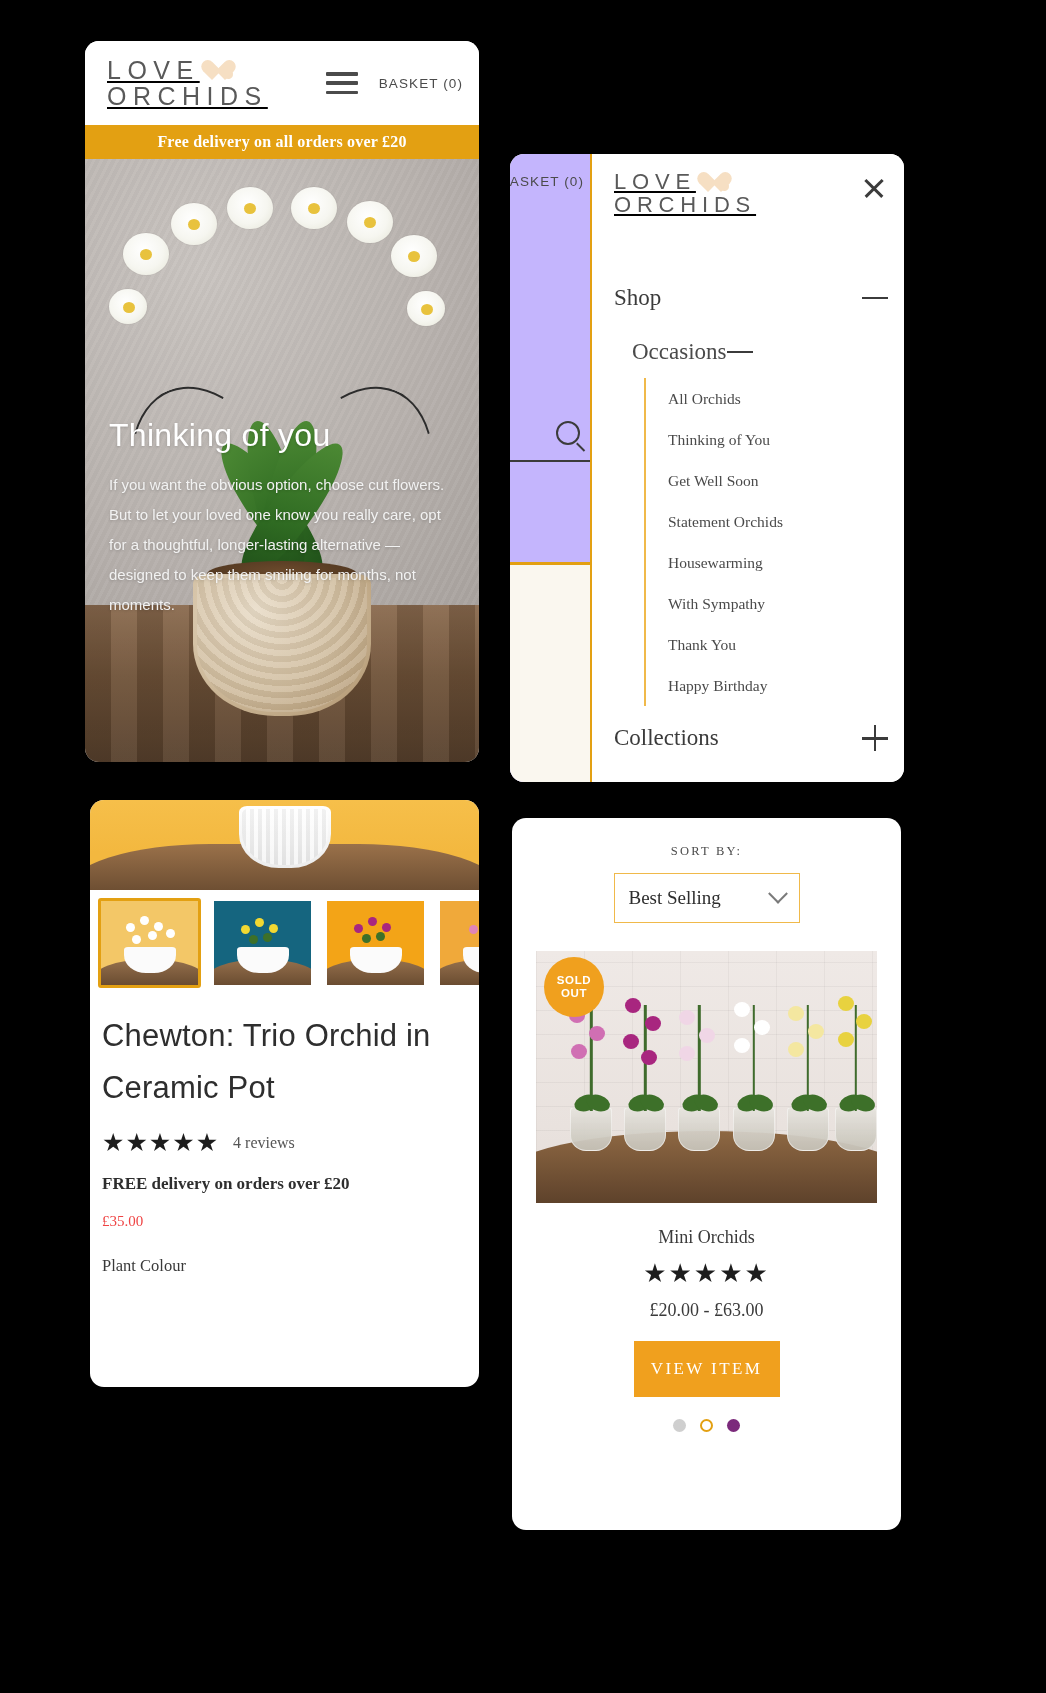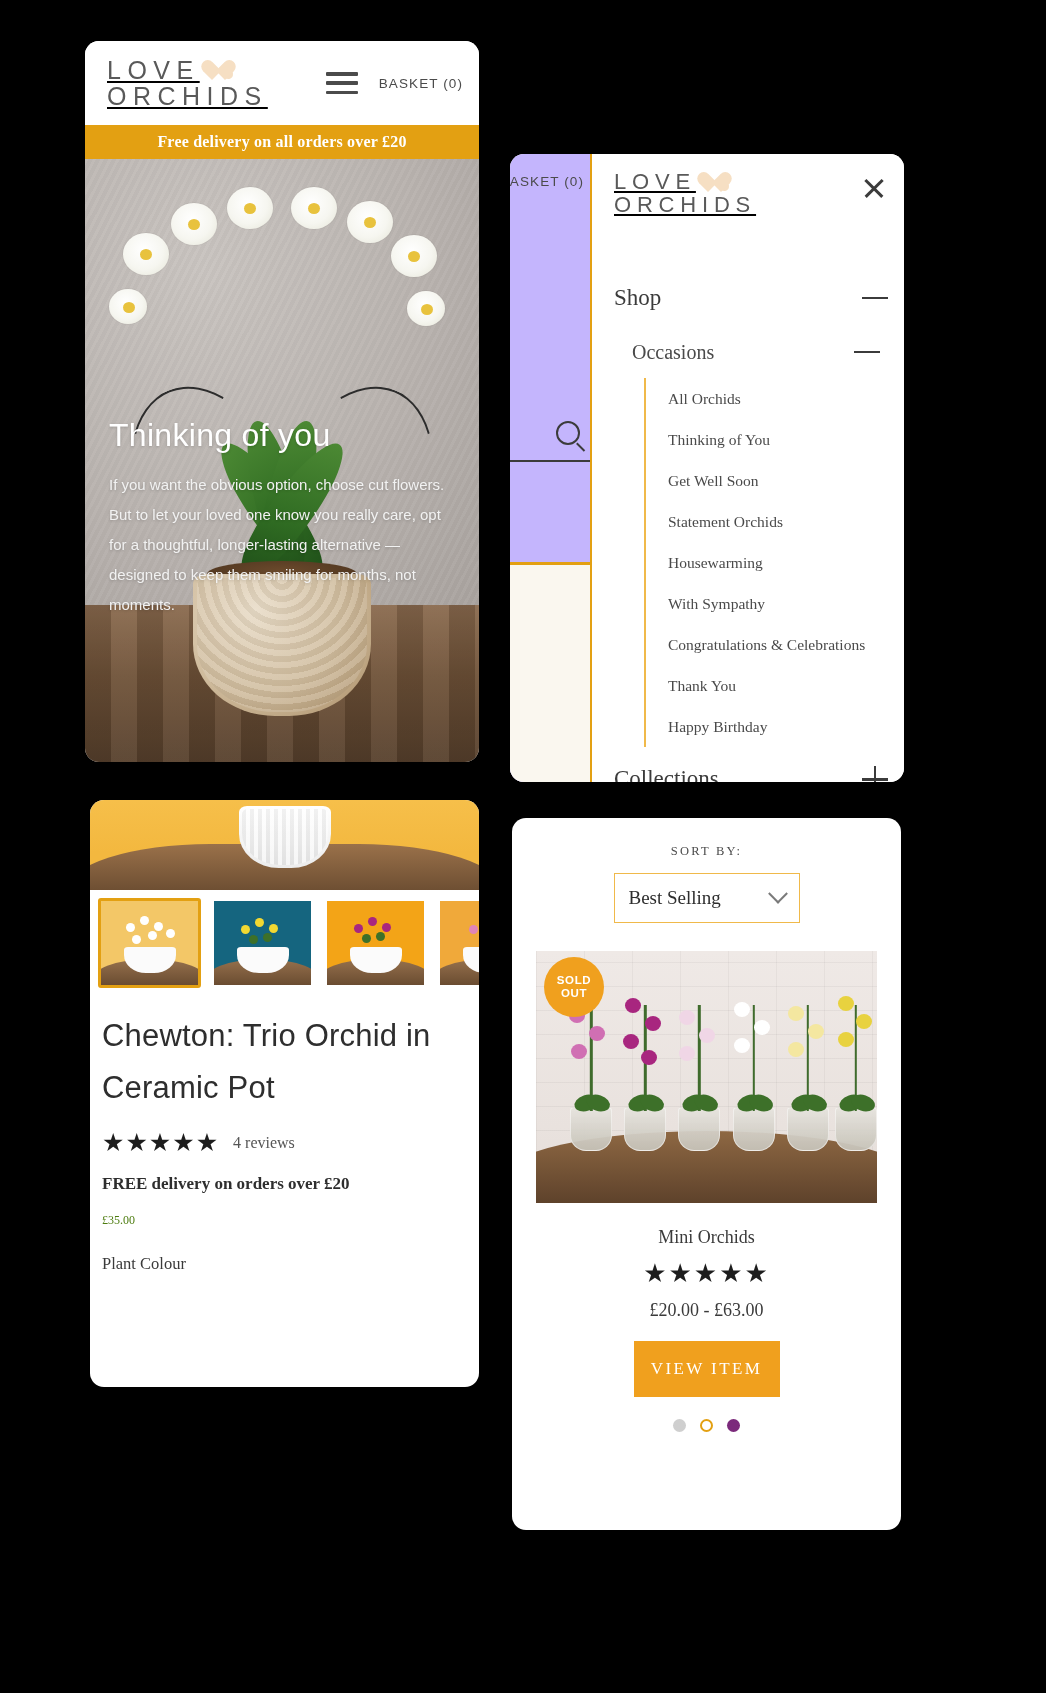--- a/index.html
+++ b/index.html
@@ -200,23 +200,23 @@
     display:flex; align-items:center; justify-content:space-between;
     padding: 0 16px 0 22px; height: 56px; margin-top: 54px;
     font-family:"Liberation Serif", serif; font-size:23px; color:#3b3b3b;
   }
   .minus { width:26px; height:2.4px; background:#3b3b3b; }
   .plus { position:relative; width:26px; height:26px; }
   .plus::before{ content:""; position:absolute; left:0; top:12px; width:26px; height:2.4px; background:#3b3b3b;}
   .plus::after { content:""; position:absolute; left:12px; top:0; width:2.4px; height:26px; background:#3b3b3b;}
 
   .nav-l2 {
-    display:flex; align-items:center; justify-content:space-between;
+    display:flex; align-items:center; 
     padding: 0 24px 0 40px; height: 52px;
-    font-family:"Liberation Serif", serif; font-size:20px; color:#4a4a4a;
+    font-family:"Liberation Serif", serif; font-size:23px; color:#4a4a4a;
   }
   .sub-list { border-left: 2px solid #f0b94a; margin-left: 52px; padding-left: 22px; }
   .sub-item {
     height: 41px; display:flex; align-items:center;
     font-family:"Liberation Serif", serif; font-size:15.5px; color:#4a4a4a;
     white-space:nowrap; cursor:pointer;
   }
   .nav-l1.bottom { margin-top: 4px; }
 
   
@@ -270,21 +270,21 @@
     font-size:31px; line-height:52px; color:#2e2e2e; letter-spacing:.2px;
   }
   .pdp-rating { display:flex; align-items:center; gap:14px; margin-top:16px; }
   .stars { color:#1d1d1d; font-size:25px; letter-spacing:1px; line-height:1; }
   .reviews { font-family:"Liberation Serif", serif; font-size:16px; color:#555; }
   .pdp-free {
     margin-top:19px; font-family:"Liberation Serif", serif; font-weight:700;
     font-size:17px; color:#2e2e2e;
   }
   .pdp-price {
-    margin-top:19px; font-family:"Liberation Serif", serif; font-size:12px; color:#4d7c0f;
+    margin-top:19px; font-family:"Liberation Serif", serif; font-size:15px; color:#ef4444;
   }
   .pdp-optlabel {
     margin-top:26px; font-family:"Liberation Serif", serif; font-size:16.5px; color:#3a3a3a;
   }
   .swatches { display:flex; gap:10px; margin-top:12px; }
   .swatch {
     min-width: 82px; height: 46px; border:1px solid #d9d9d9; border-radius:2px;
     display:flex; align-items:center; justify-content:center;
     font-family:"Liberation Serif", serif; font-size:17px; color:#2e2e2e;
     cursor:pointer; background:#fff; padding: 0 14px;
@@ -457,21 +457,20 @@
           <span class="minus"></span>
         </div>
 
         <div class="sub-list">
           <div class="sub-item">All Orchids</div>
           <div class="sub-item">Thinking of You</div>
           <div class="sub-item">Get Well Soon</div>
           <div class="sub-item">Statement Orchids</div>
           <div class="sub-item">Housewarming</div>
           <div class="sub-item">With Sympathy</div>
-          <div class="sub-item">Congratulations &amp; Celebrations</div>
           <div class="sub-item">Thank You</div>
           <div class="sub-item">Happy Birthday</div>
         </div>
 
         <div class="nav-l1 bottom">
           <span>Collections</span>
           <span class="plus"></span>
         </div>
       </div>
     </div>

